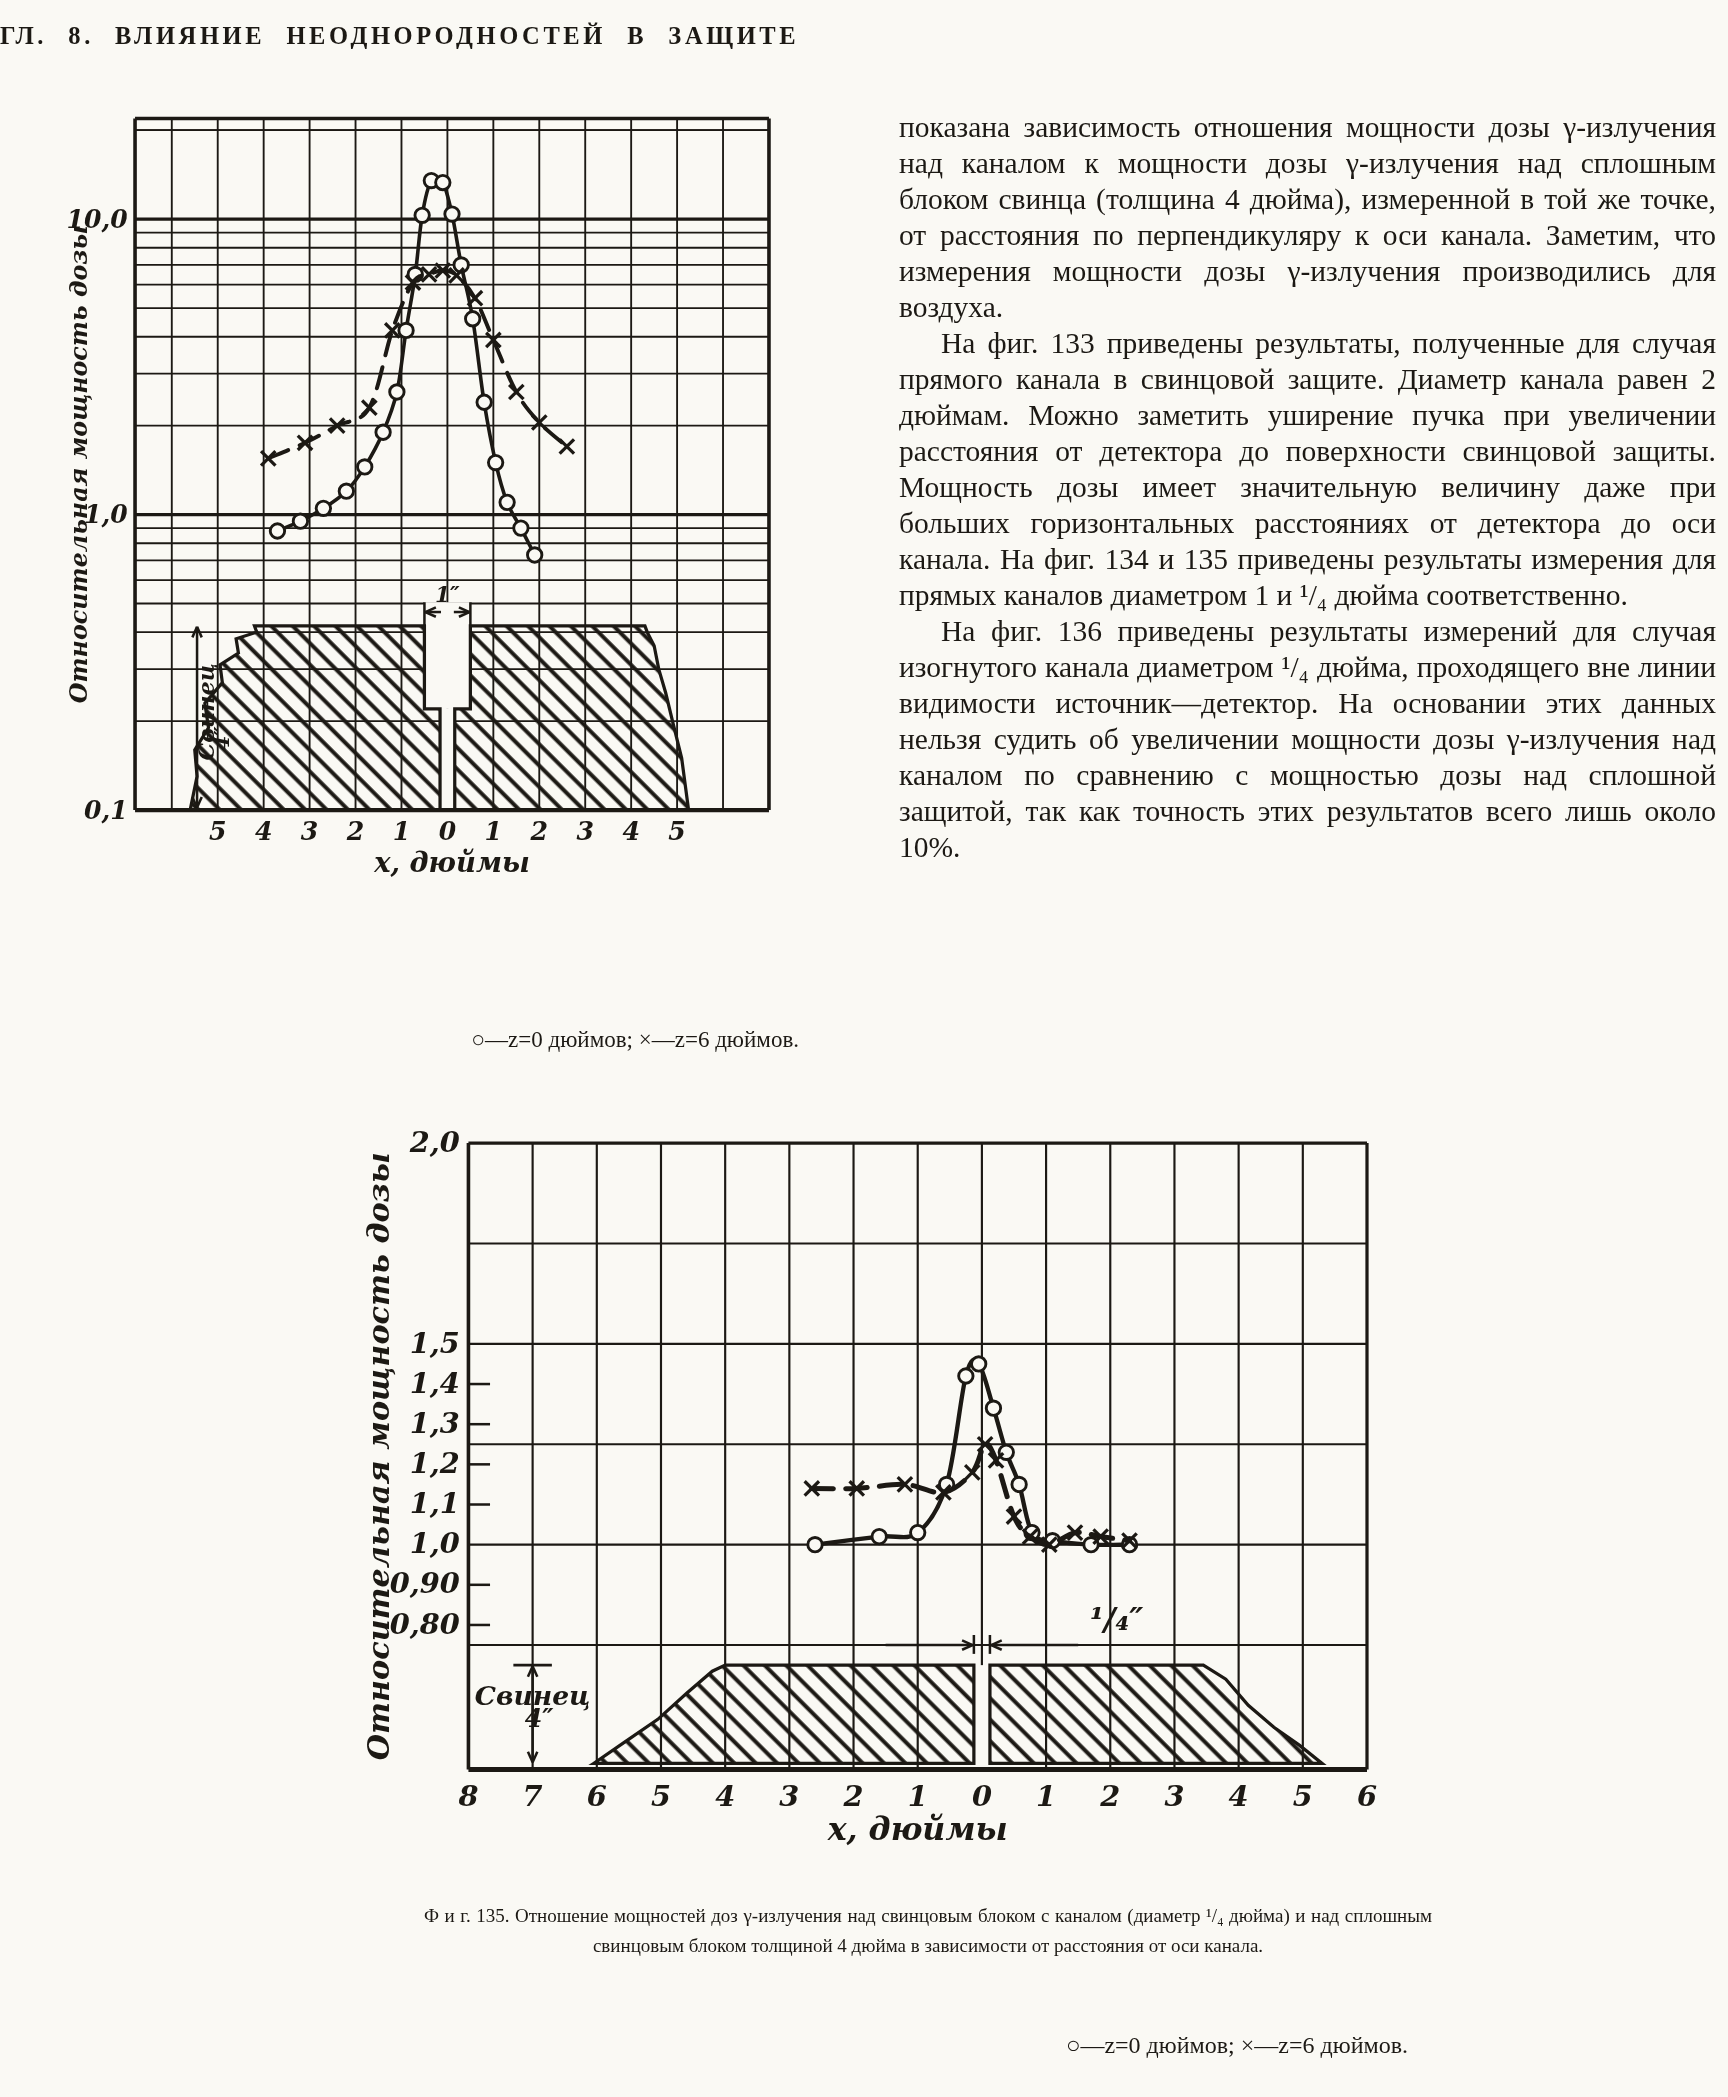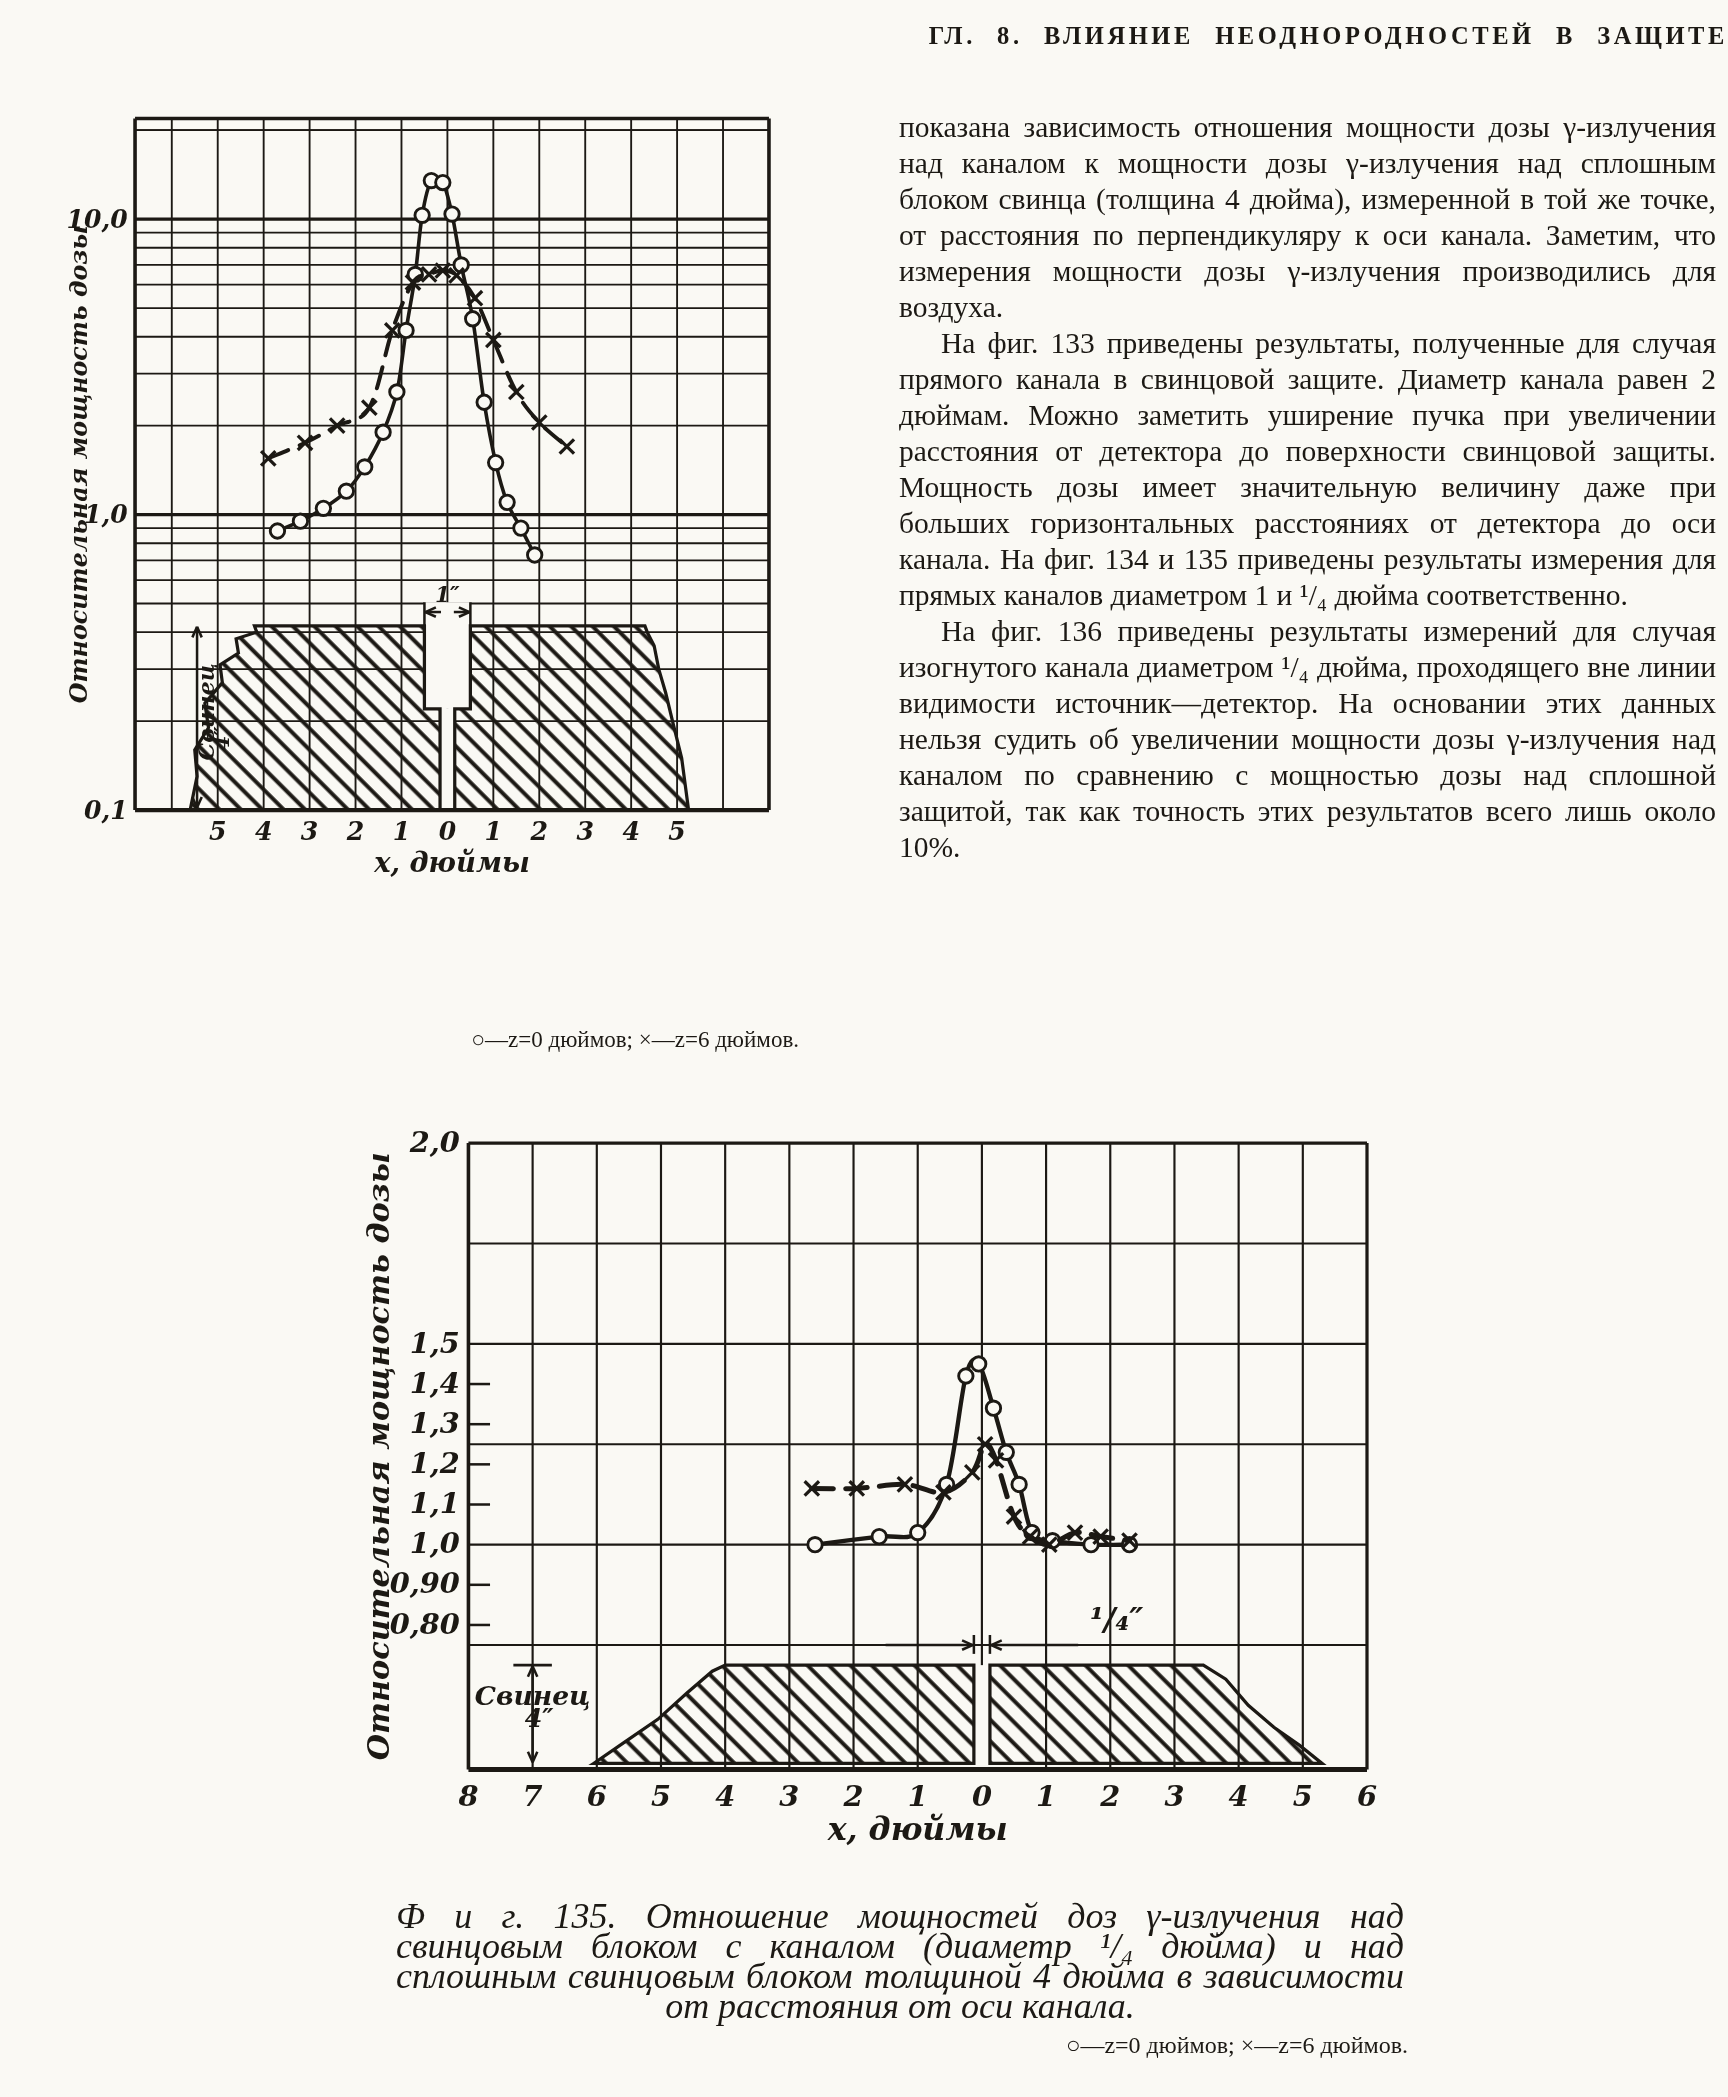--- a/index.html
+++ b/index.html
@@ -3,38 +3,38 @@
 <meta charset="utf-8">
 <style>
   html,body{margin:0;padding:0;background:#6e6a63;}
   .page{
     position:relative; width:1728px; height:2097px;
     background:#faf9f4; color:#1c1914; overflow:hidden;
     font-family:"Liberation Serif","DejaVu Serif",serif;
   }
   .page-header{
     position:absolute; top:21.6px; left:0; width:100%;
-    text-align:right; font-weight:bold; font-size:24.5px;
+    text-align:left; font-weight:bold; font-size:24.5px;
     letter-spacing:3.6px; word-spacing:11.5px;
   }
   .fig-chart-wrap{ position:absolute; }
   #fig134-wrap{ left:63px;  top:107px; }
   #fig135-wrap{ left:359px; top:1120px; }
   .body-col{
     position:absolute; left:899px; top:109px; width:817px;
     font-size:29.5px; line-height:36px; text-align:justify;
   }
   .body-col p{ margin:0; text-indent:42px; }
   .body-col p.no-indent{ text-indent:0; }
   .fig-caption{
     position:absolute; font-size:24.5px; line-height:29px;
     text-align:justify; text-align-last:center;
   }
   #fig134-caption{ left:72px; top:901px; width:727px; }
-  #fig135-caption{ left:396px; top:1901px; width:1008px; font-size:36px; line-height:30px;font-style:italic;}
+  #fig135-caption{ left:424px; top:1901px; width:1008px; font-size:19px; line-height:30px;}
   .fig-legend{
     position:absolute; text-align:right; font-size:23px;
   }
   #fig134-legend{ left:72px; top:1027px; width:727px; }
   #fig135-legend{ left:400px; top:2032px; width:1008px; font-size:24px; }
   svg text{ font-family:"DejaVu Serif","Liberation Serif",serif; }
 </style>
 </head>
 <body>
 

